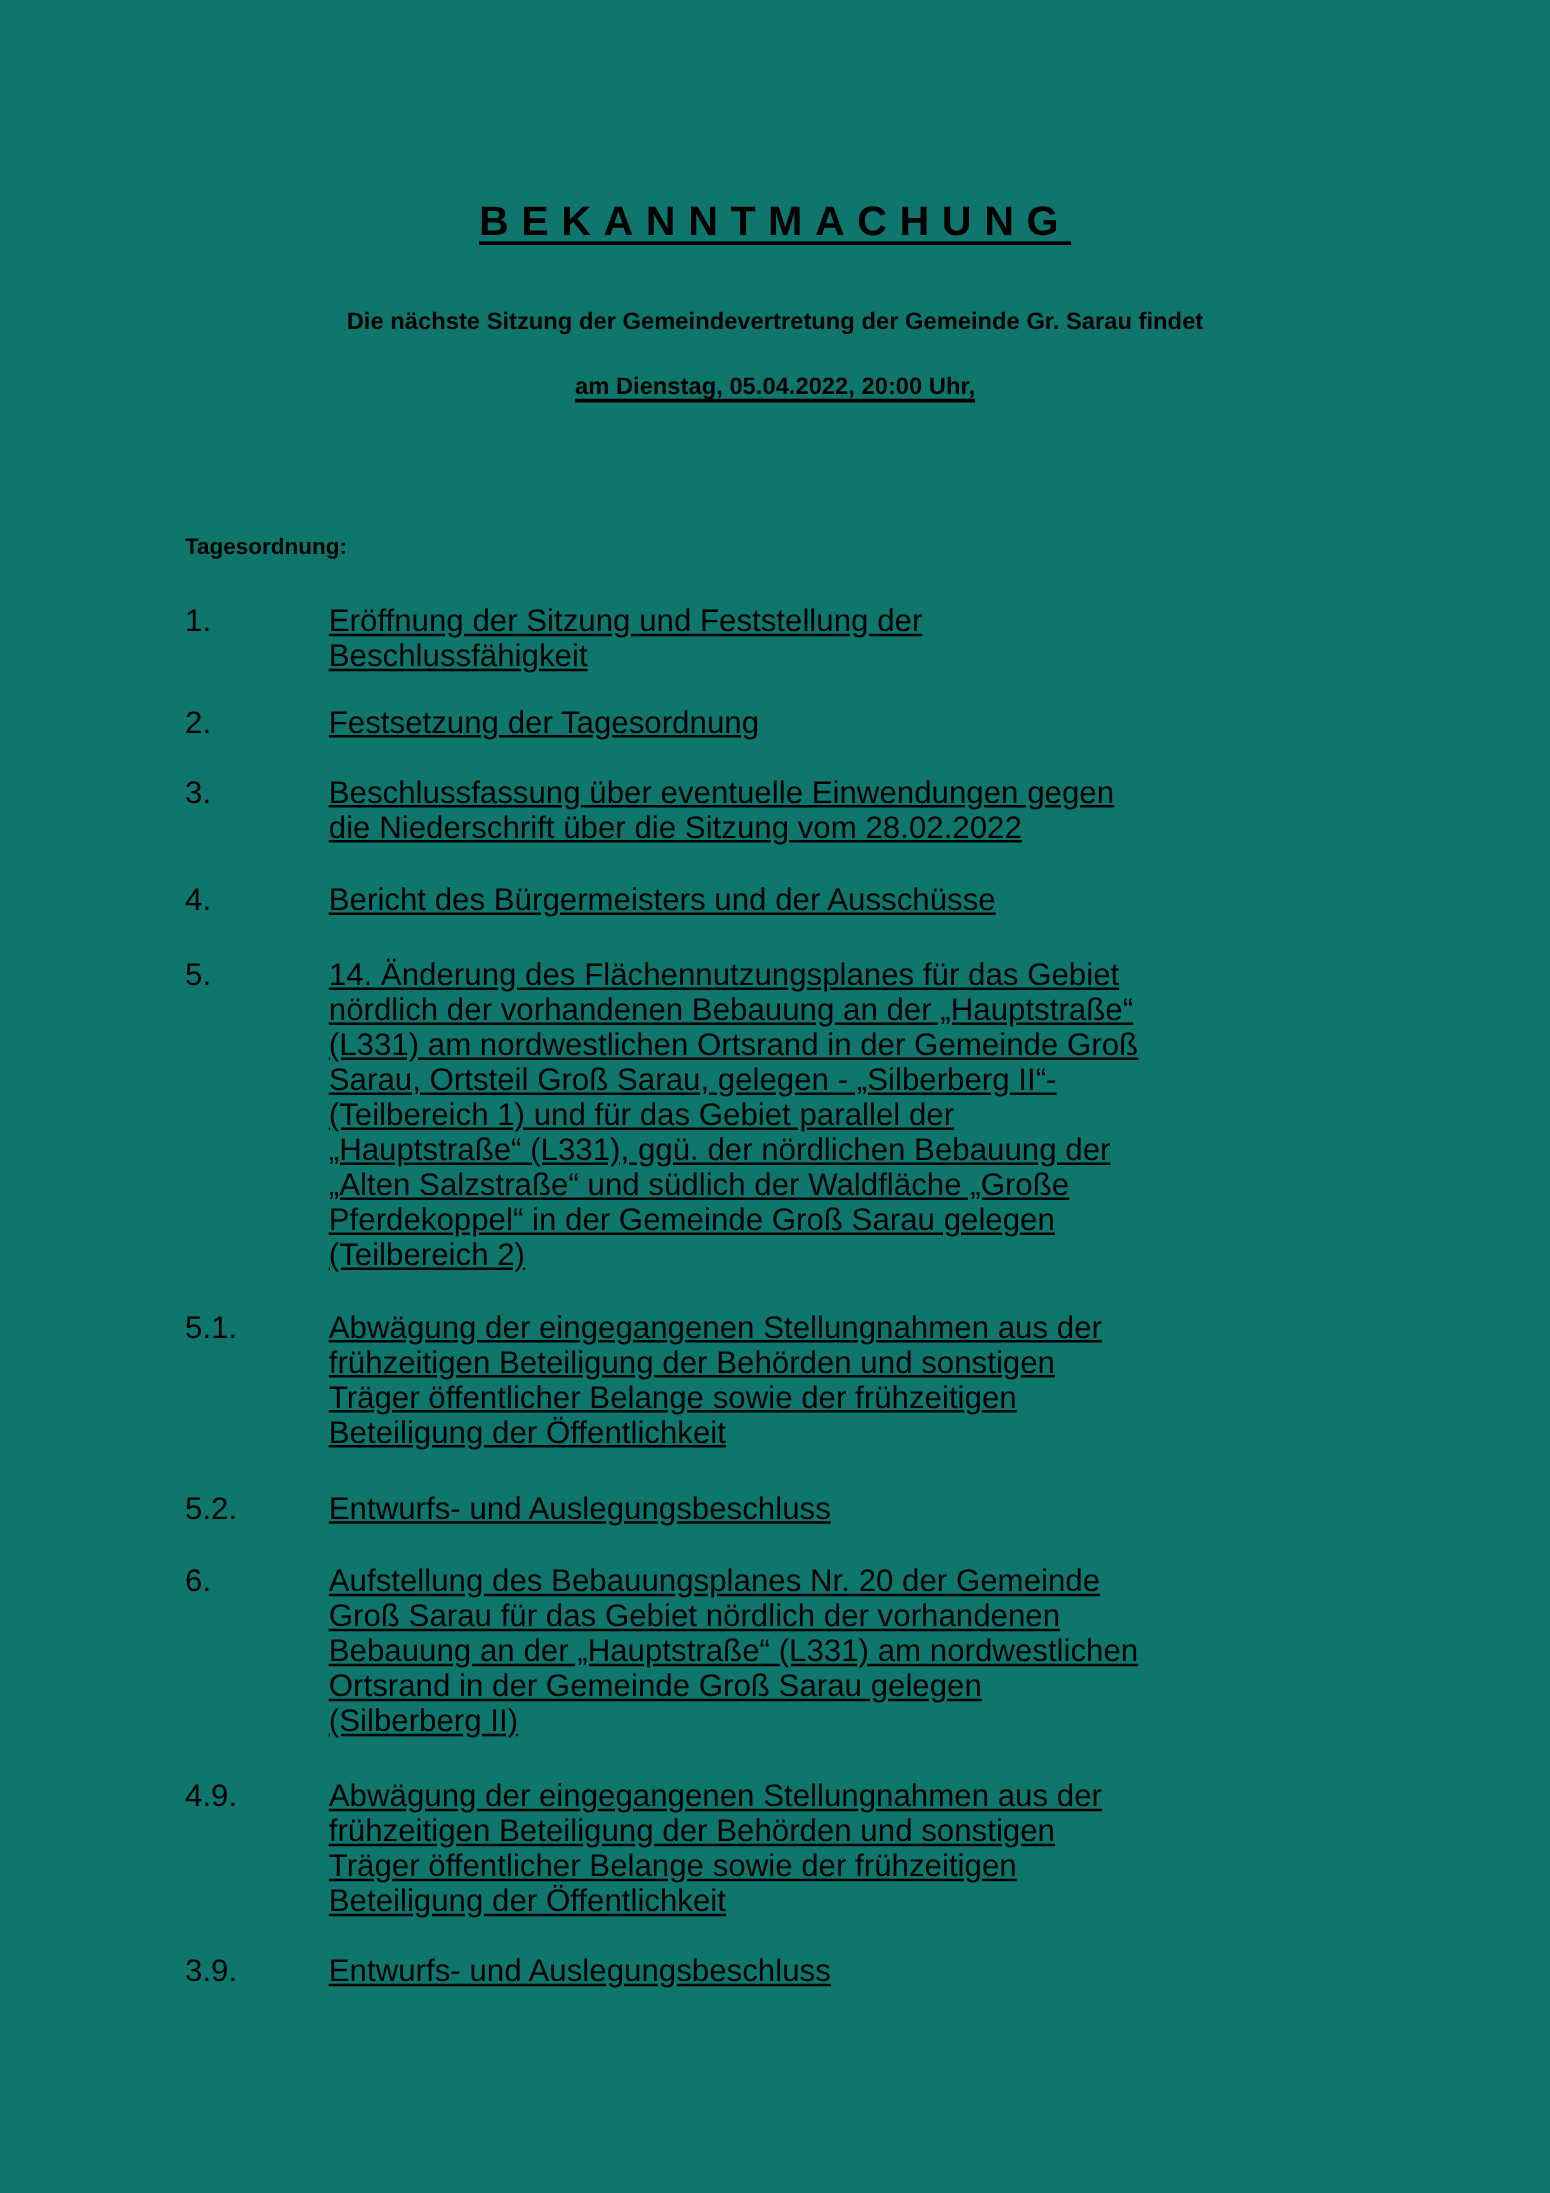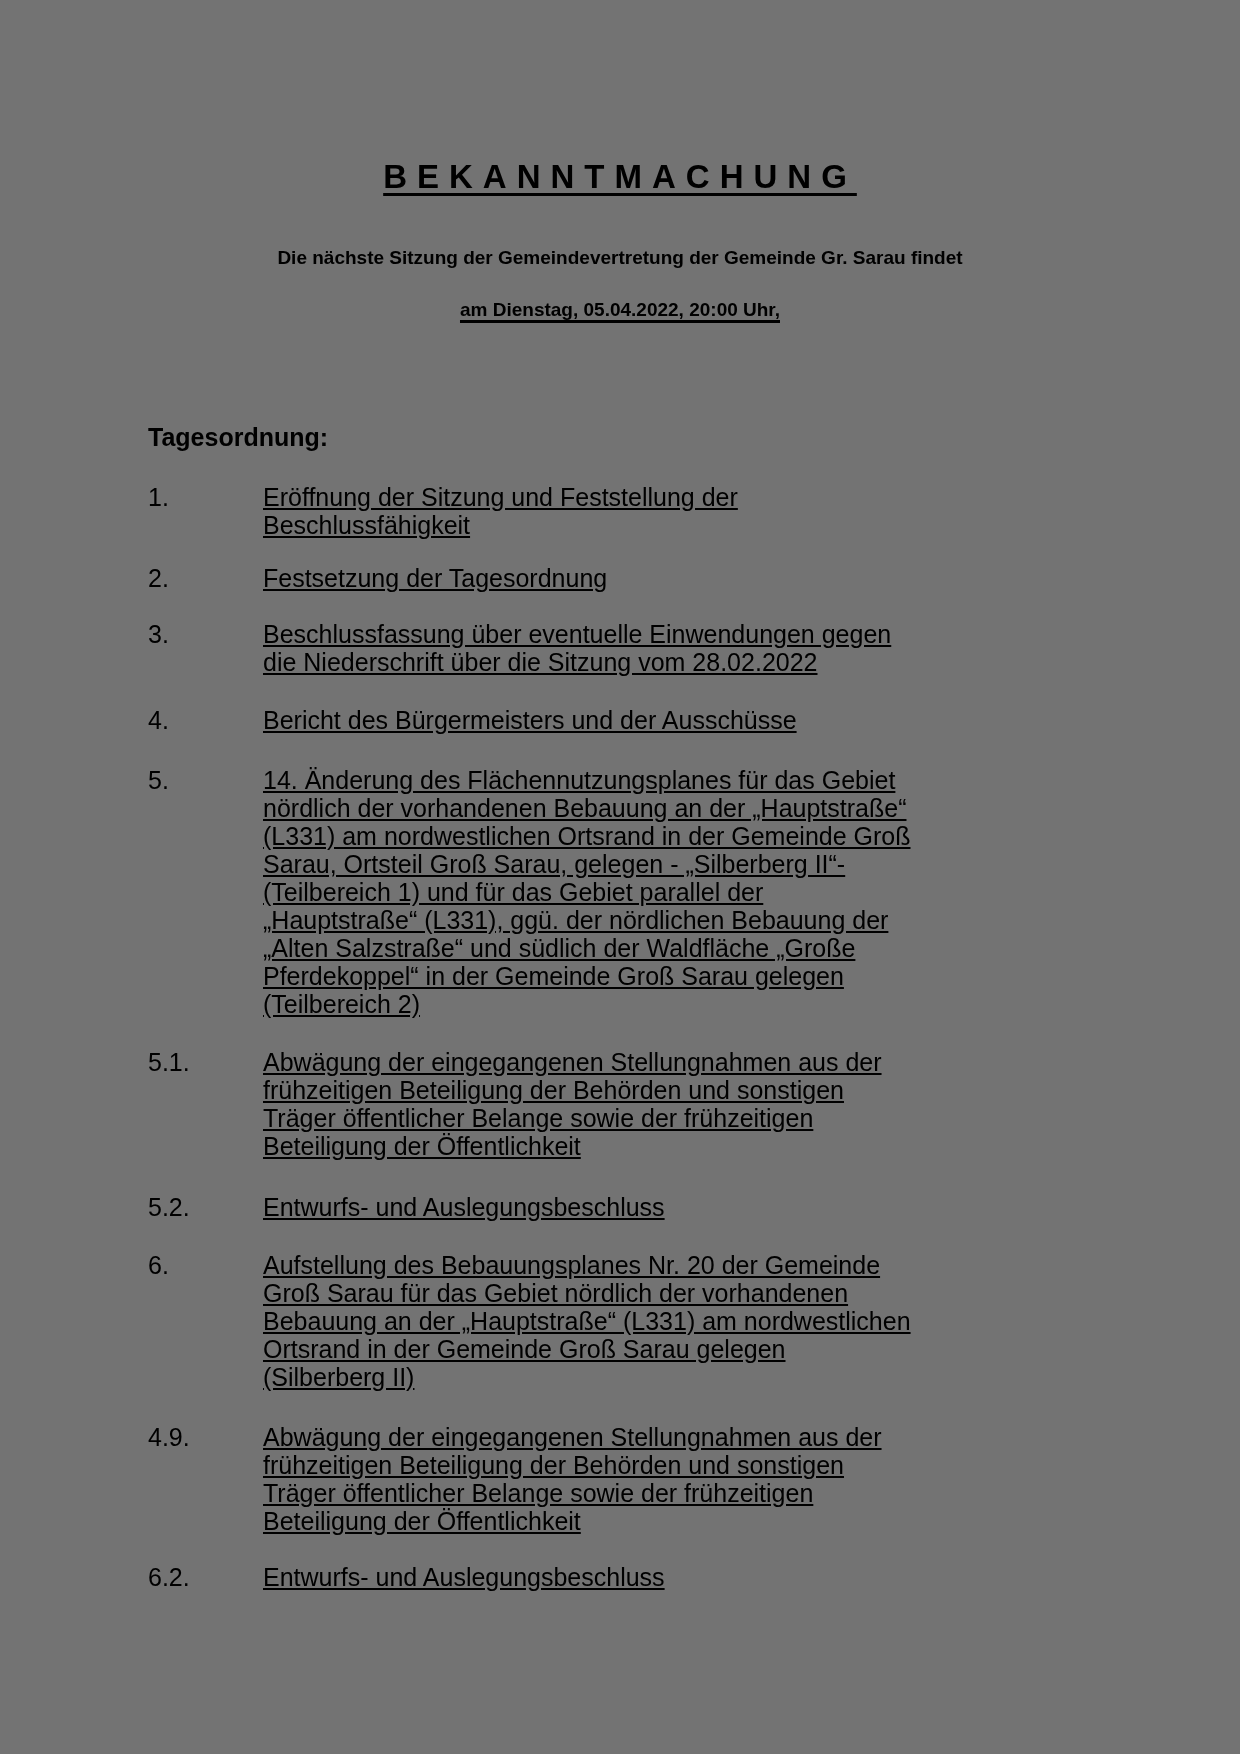--- a/index.html
+++ b/index.html
@@ -4,21 +4,21 @@
 <style>
   html, body {
     margin: 0;
     padding: 0;
     background: #ffffff;
   }
   .page {
     position: relative;
     width: 1240px;
     height: 1754px;
-    background: #737373;
+    background: #0f766e;
     color: #000000;
     font-family: "Liberation Sans", "DejaVu Sans", sans-serif;
     overflow: hidden;
   }
   .doc-title {
     position: absolute;
     top: 157px;
     left: 0;
     width: 1240px;
     text-align: center;
@@ -39,21 +39,21 @@
     font-weight: bold;
     line-height: 28px;
   }
   .intro-1 { top: 244px; }
   .intro-2 { top: 296px; text-decoration: underline; text-decoration-thickness: 3px; text-underline-offset: 4px; }
   .intro-3 { top: 344px; }
   .agenda-heading {
     position: absolute;
     top: 423px;
     left: 148px;
-    font-size: 25px;
+    font-size: 18px;
     font-weight: bold;
     line-height: 28px;
   }
   .agenda-item {
     position: absolute;
     left: 0;
     width: 1240px;
     font-size: 25px;
     line-height: 28px;
   }
@@ -154,17 +154,17 @@
 
   <div class="agenda-item i-8">
     <span class="num">4.9.</span>
     <div class="txt">Abwägung der eingegangenen Stellungnahmen aus der
 frühzeitigen Beteiligung der Behörden und sonstigen
 Träger öffentlicher Belange sowie der frühzeitigen
 Beteiligung der Öffentlichkeit</div>
   </div>
 
   <div class="agenda-item i-9">
-    <span class="num">6.2.</span>
+    <span class="num">3.9.</span>
     <div class="txt">Entwurfs- und Auslegungsbeschluss</div>
   </div>
 
 </div>
 
 </body></html>

